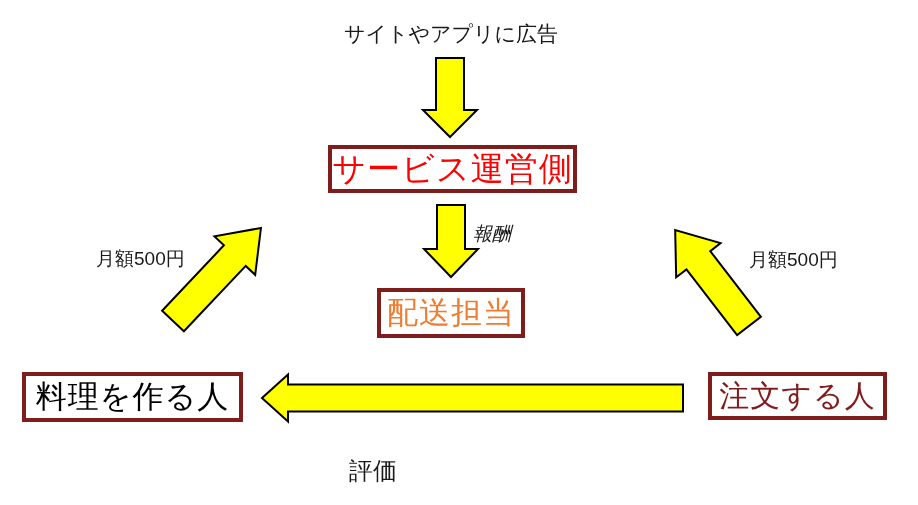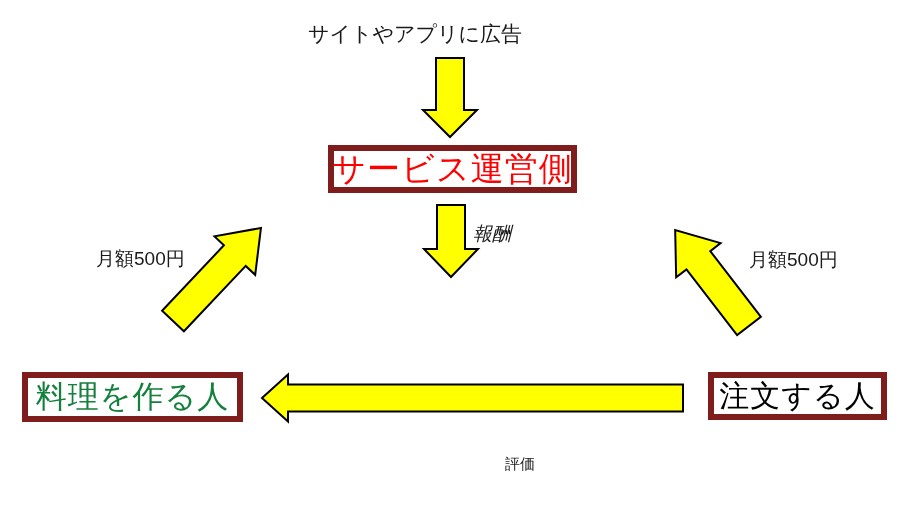--- a/index.html
+++ b/index.html
@@ -22,70 +22,70 @@
     width: 918px; height: 505px;
   }
   .arrow {
     fill: #FFFF00;
     stroke: #000000;
     stroke-width: 2;
     stroke-linejoin: miter;
   }
   .node-box {
     position: absolute;
-    border: 6px solid #7f1d1d;
+    border: 4px solid #7f1d1d;
     background: #FFFFFF;
     display: flex;
     align-items: center;
     justify-content: center;
     box-sizing: border-box;
     white-space: nowrap;
     letter-spacing: 1px;
   }
   .node-service {
     left: 328px; top: 145px; width: 249px; height: 48px;
     color: #FF0000; font-size: 33px;
   }
   .node-delivery {
     left: 377px; top: 288px; width: 148px; height: 50px;
     color: #ED7D31; font-size: 31px;
   }
   .node-cook {
     left: 22px; top: 372px; width: 221px; height: 50px;
-    color: #15803d; font-size: 31px;
+    color: #000000; font-size: 31px;
   }
   .node-orderer {
     left: 708px; top: 372px; width: 179px; height: 48px;
-    color: #000000; font-size: 30px;
+    color: #7f1d1d; font-size: 30px;
   }
   .flow-label {
     position: absolute;
     color: #1A1A1A;
     white-space: nowrap;
   }
   .label-top {
-    left: 308px; top: 20px; width: 302px;
-    font-size: 21px;
+    left: 300px; top: 20px; width: 302px;
+    text-align: center; font-size: 21px;
   }
   .label-reward {
     left: 473px; top: 221px; font-size: 19px; font-style: italic;
   }
   .label-fee-left {
     left: 96px; top: 246px; font-size: 19px;
   }
   .label-fee-right {
     left: 749px; top: 247px; font-size: 19px;
   }
   .label-payment {
     left: 349px; top: 422px; width: 200px;
     text-align: center; font-size: 22px;
   }
   .label-rating {
-    left: 335px; top: 455px; width: 200px;
-    text-align: right; font-size: 15px;
+    left: 349px; top: 455px; width: 200px;
+    text-align: left; font-size: 24px;
   }
 </style>
 </head>
 <body>
 
 <div class="canvas">
 
   <svg class="arrow-layer" viewBox="0 0 918 505" xmlns="http://www.w3.org/2000/svg">
 
     <polygon class="arrow" points="0,-14 52,-14 52,-27 79,0 52,27 52,14 0,14" transform="translate(450,58) rotate(90)"></polygon>
@@ -104,20 +104,23 @@
   <div class="node-box node-service">
     <span>サービス運営側</span>
   </div>
 
   <div class="flow-label label-reward">報酬</div>
 
   <div class="flow-label label-fee-left">月額500円</div>
 
   <div class="flow-label label-fee-right">月額500円</div>
 
+  <div class="node-box node-delivery">
+    <span>配送担当</span>
+  </div>
 
   <div class="node-box node-cook">
     <span>料理を作る人</span>
   </div>
 
   <div class="node-box node-orderer">
     <span>注文する人</span>
   </div>
 
 

